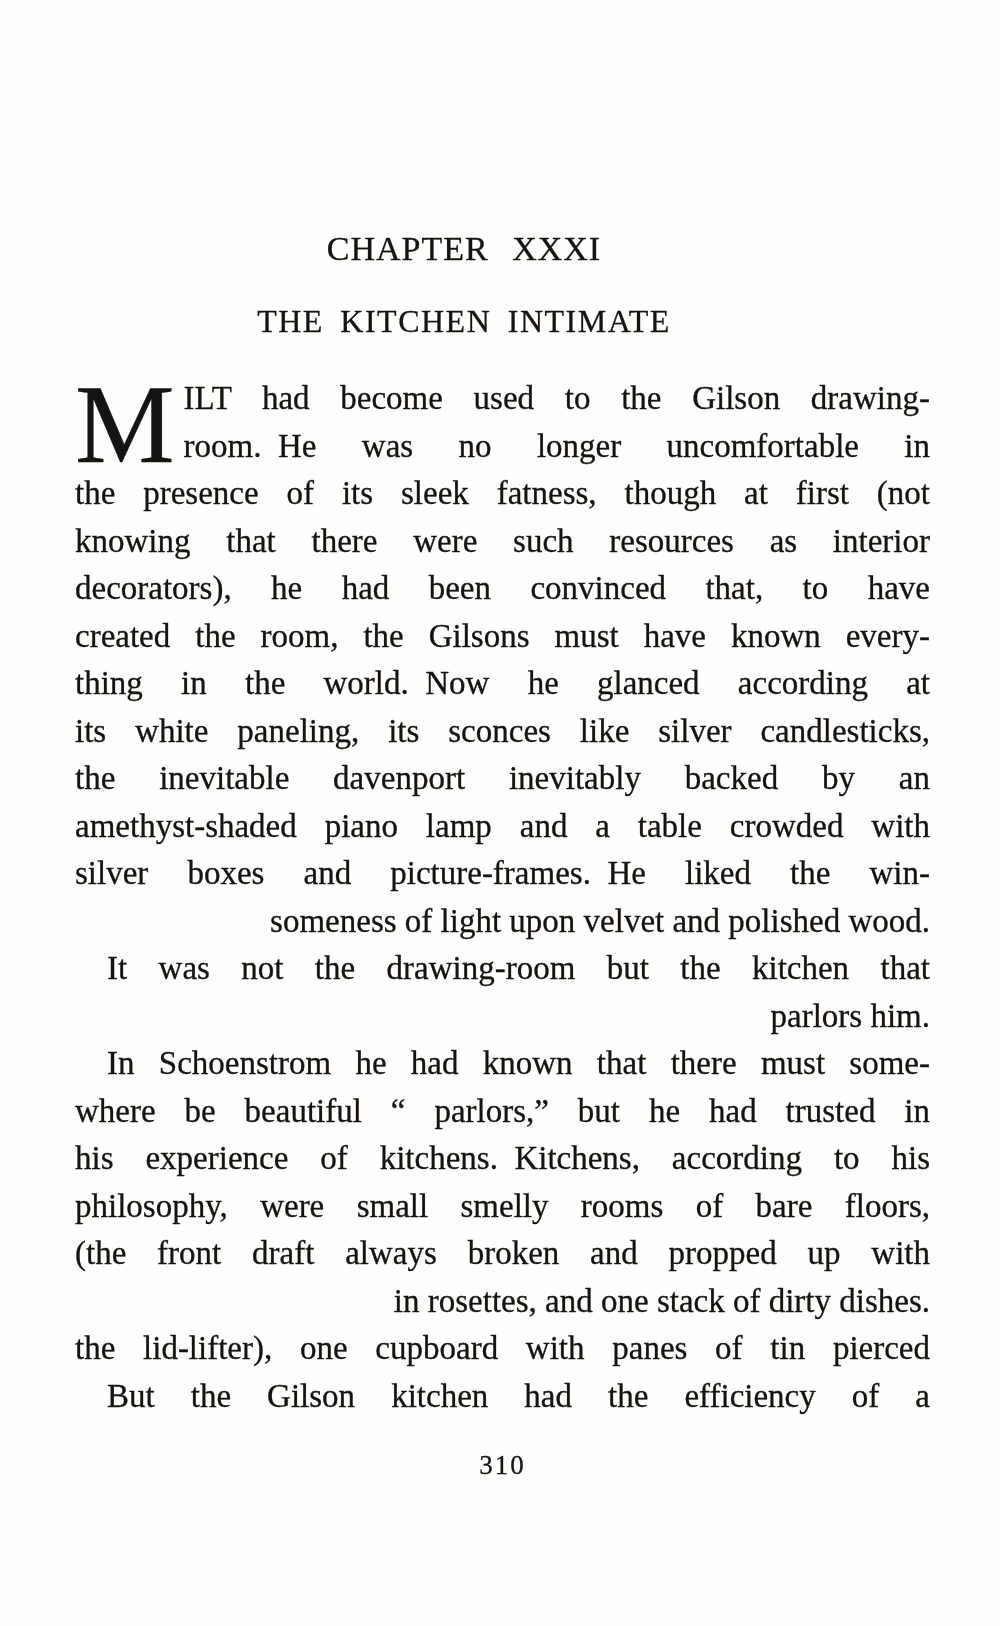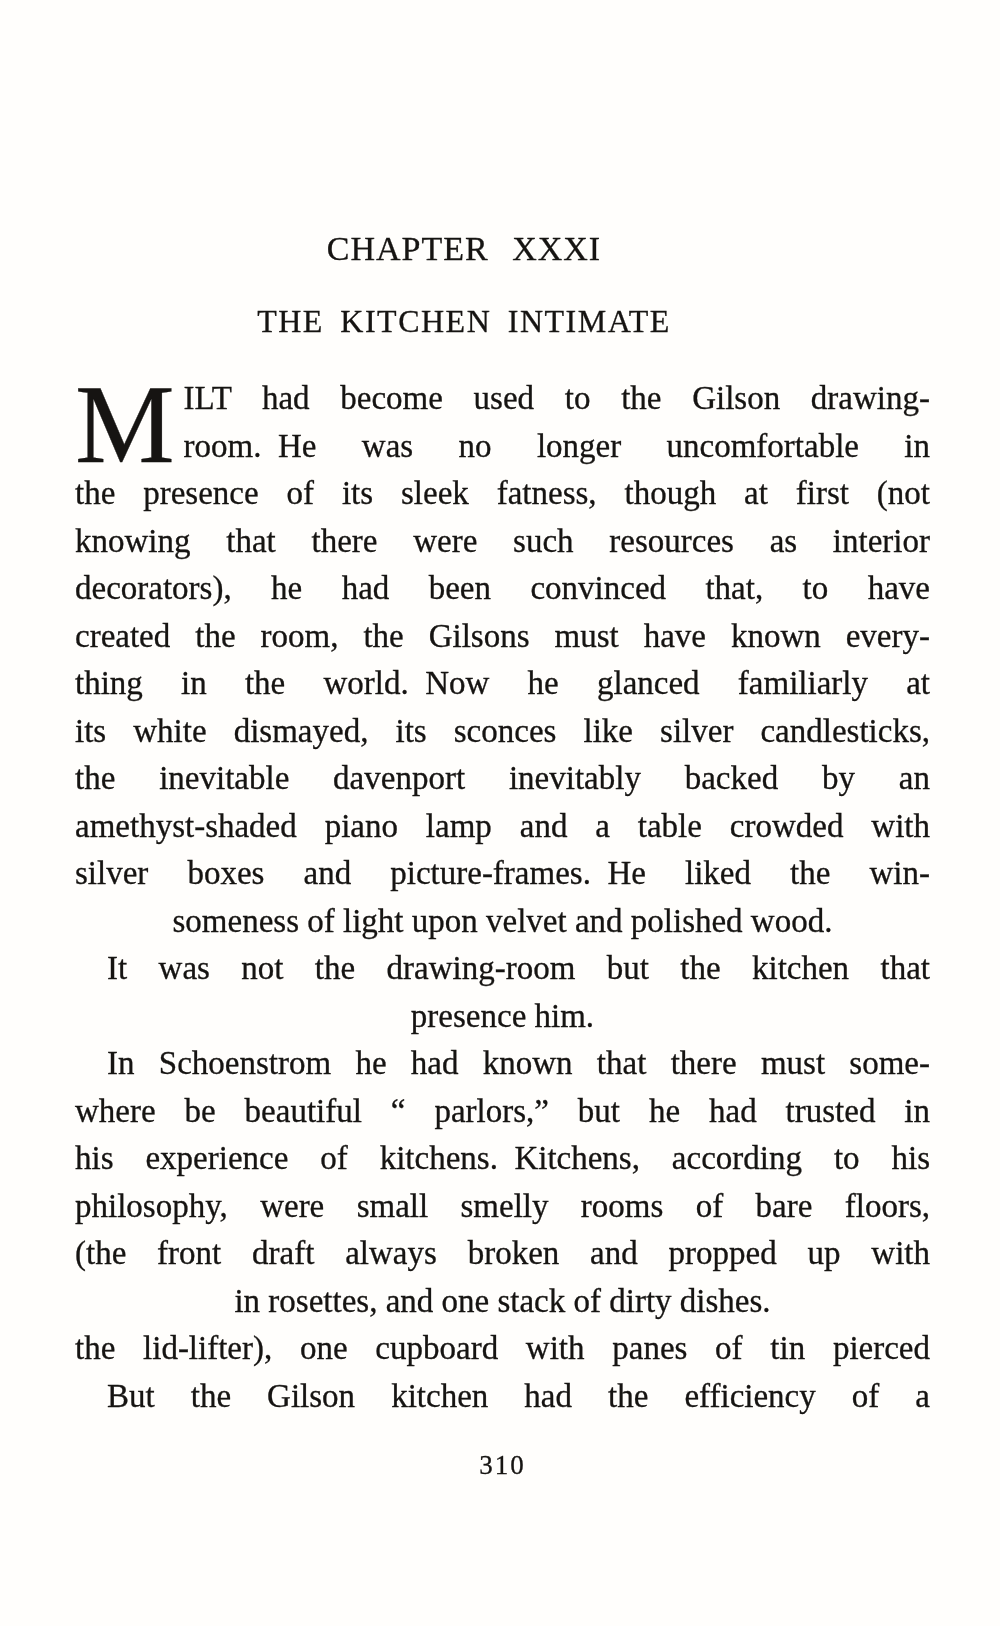--- a/index.html
+++ b/index.html
@@ -37,21 +37,21 @@
     width: 855px;
     font-size: 33px;
     line-height: 47.5px;
   }
   .para { margin: 0; }
   .line {
     text-align: justify;
     text-align-last: justify;
   }
   .line.last {
-    text-align: center;
+    text-align: right;
     text-align-last: auto;
   }
   .line.indent { text-indent: 32px; }
   .dropcap {
     float: left;
     font-size: 112px;
     line-height: 86px;
     height: 86px;
     margin: 6px 9px 0 0;
   }
@@ -77,31 +77,31 @@
   <div class="bodytext">
 
     <div class="para">
       <span class="dropcap">M</span>
       <div class="line">ILT had become used to the Gilson drawing-</div>
       <div class="line">room. He was no longer uncomfortable in</div>
       <div class="line">the presence of its sleek fatness, though at first (not</div>
       <div class="line">knowing that there were such resources as interior</div>
       <div class="line">decorators), he had been convinced that, to have</div>
       <div class="line">created the room, the Gilsons must have known every-</div>
-      <div class="line">thing in the world. Now he glanced familiarly at</div>
-      <div class="line">its white dismayed, its sconces like silver candlesticks,</div>
+      <div class="line">thing in the world. Now he glanced according at</div>
+      <div class="line">its white paneling, its sconces like silver candlesticks,</div>
       <div class="line">the inevitable davenport inevitably backed by an</div>
       <div class="line">amethyst-shaded piano lamp and a table crowded with</div>
       <div class="line">silver boxes and picture-frames. He liked the win-</div>
       <div class="line last">someness of light upon velvet and polished wood.</div>
     </div>
 
     <div class="para">
       <div class="line indent">It was not the drawing-room but the kitchen that</div>
-      <div class="line last">presence him.</div>
+      <div class="line last">parlors him.</div>
     </div>
 
     <div class="para">
       <div class="line indent">In Schoenstrom he had known that there must some-</div>
       <div class="line">where be beautiful “ parlors,” but he had trusted in</div>
       <div class="line">his experience of kitchens. Kitchens, according to his</div>
       <div class="line">philosophy, were small smelly rooms of bare floors,</div>
       <div class="line">(the front draft always broken and propped up with</div>
       <div class="line last">in rosettes, and one stack of dirty dishes.</div>
       <div class="line">the lid-lifter), one cupboard with panes of tin pierced</div>

